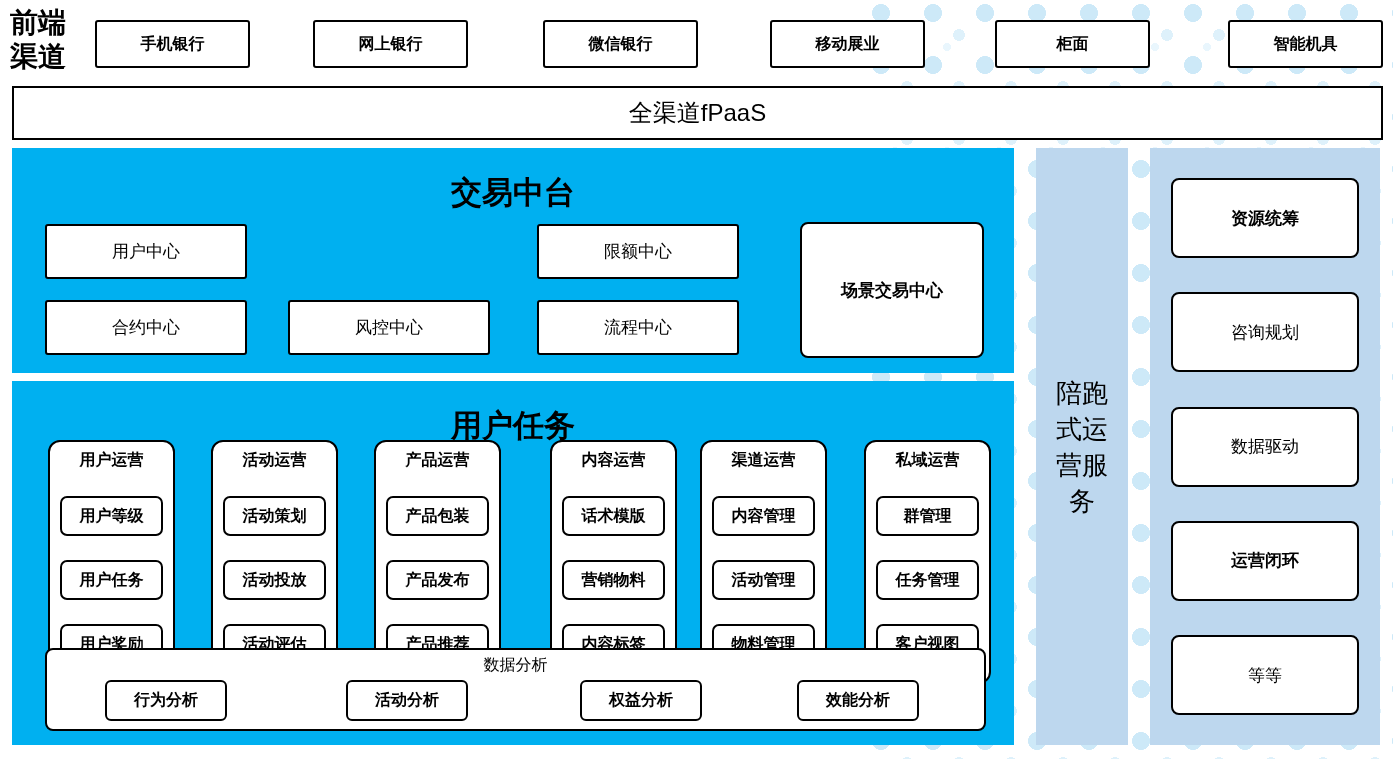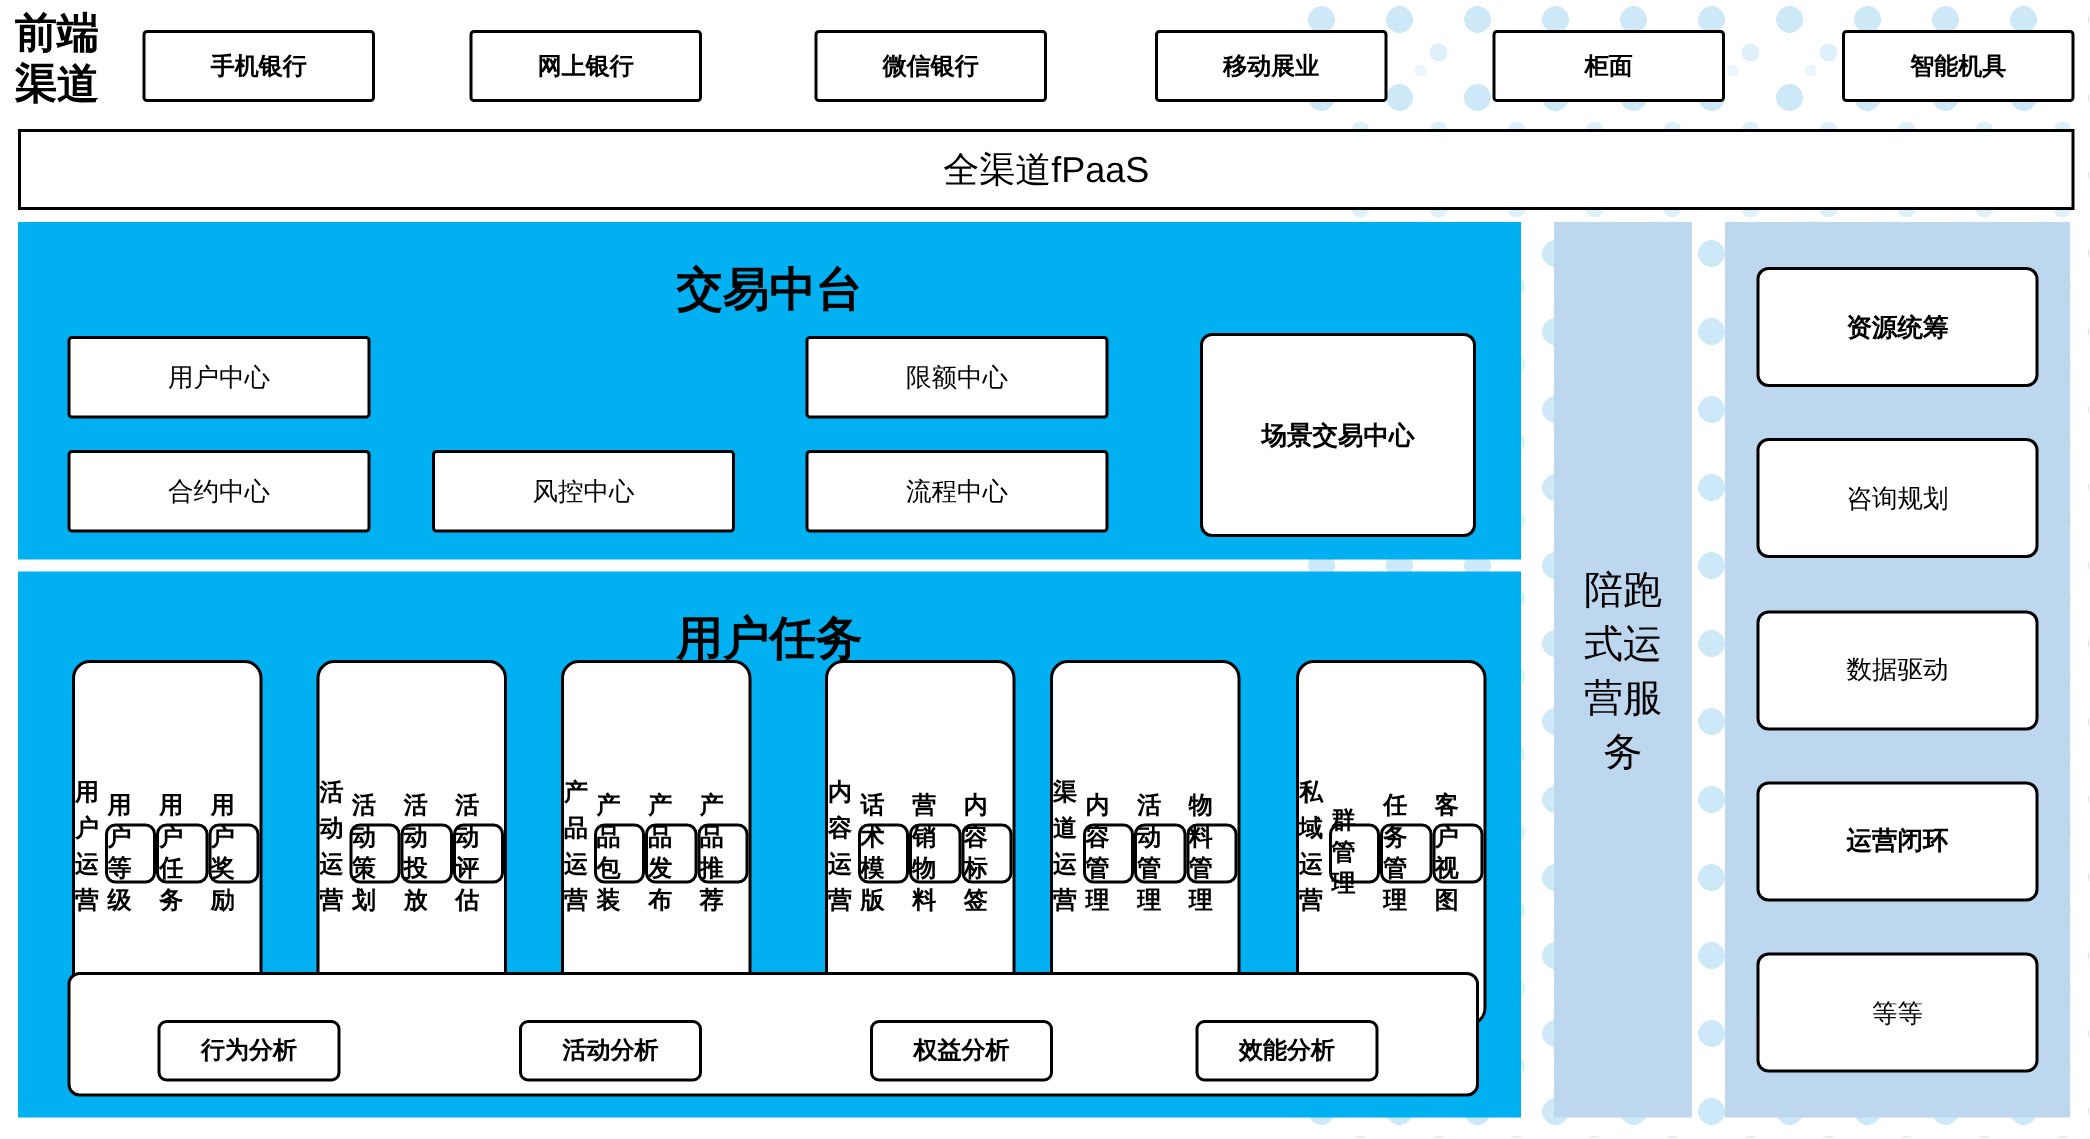--- a/index.html
+++ b/index.html
@@ -45,26 +45,26 @@
   }
   .col0{left:33px}.col1{left:276px}.col2{left:525px}
   .row0{top:76px}.row1{top:152px}
   .scenario{
     position:absolute;left:788px;top:74px;width:184px;height:136px;background:#fff;
     border:2px solid #000;border-radius:8px;box-sizing:border-box;
     display:flex;align-items:center;justify-content:center;font-size:17px;font-weight:600;
   }
   .group{
     position:absolute;top:59px;width:127px;height:244px;background:#fff;border:2px solid #000;
-    border-radius:12px;box-sizing:border-box;display:flex;flex-direction:row;align-items:center;padding-top:6px;
+    border-radius:12px;box-sizing:border-box;display:flex;flex-direction:column;align-items:center;padding-top:6px;
   }
   .g0{left:36px}.g1{left:199px}.g2{left:362px}.g3{left:538px}.g4{left:688px}.g5{left:852px}
   .group-title{font-size:16px;font-weight:600;line-height:24px;}
   .gitem{
-    width:103px;height:40px;margin-top:7px;background:#fff;border:2px solid #000;border-radius:7px;
+    width:103px;height:40px;margin-top:24px;background:#fff;border:2px solid #000;border-radius:7px;
     box-sizing:border-box;display:flex;align-items:center;justify-content:center;font-size:16px;font-weight:600;
   }
   .analysis{
     position:absolute;left:33px;top:267px;width:941px;height:83px;background:#fff;
     border:2px solid #000;border-radius:8px;box-sizing:border-box;
   }
   .analysis-title{text-align:center;font-size:16px;font-weight:500;padding-top:5px;}
   .aitem{
     position:absolute;top:30px;width:122px;height:41px;background:#fff;border:2px solid #000;border-radius:6px;
     box-sizing:border-box;display:flex;align-items:center;justify-content:center;font-size:16px;font-weight:600;
@@ -147,20 +147,21 @@
       <div class="gitem">物料管理</div>
     </div>
     <div class="group g5">
       <div class="group-title">私域运营</div>
       <div class="gitem">群管理</div>
       <div class="gitem">任务管理</div>
       <div class="gitem">客户视图</div>
     </div>
 
     <div class="analysis">
+      <div class="analysis-title">数据分析</div>
       <div class="aitem a0">行为分析</div>
       <div class="aitem a1">活动分析</div>
       <div class="aitem a2">权益分析</div>
       <div class="aitem a3">效能分析</div>
     </div>
   </section>
 
   <aside class="vbar">
     <span>陪跑式运营服务</span>
   </aside>

